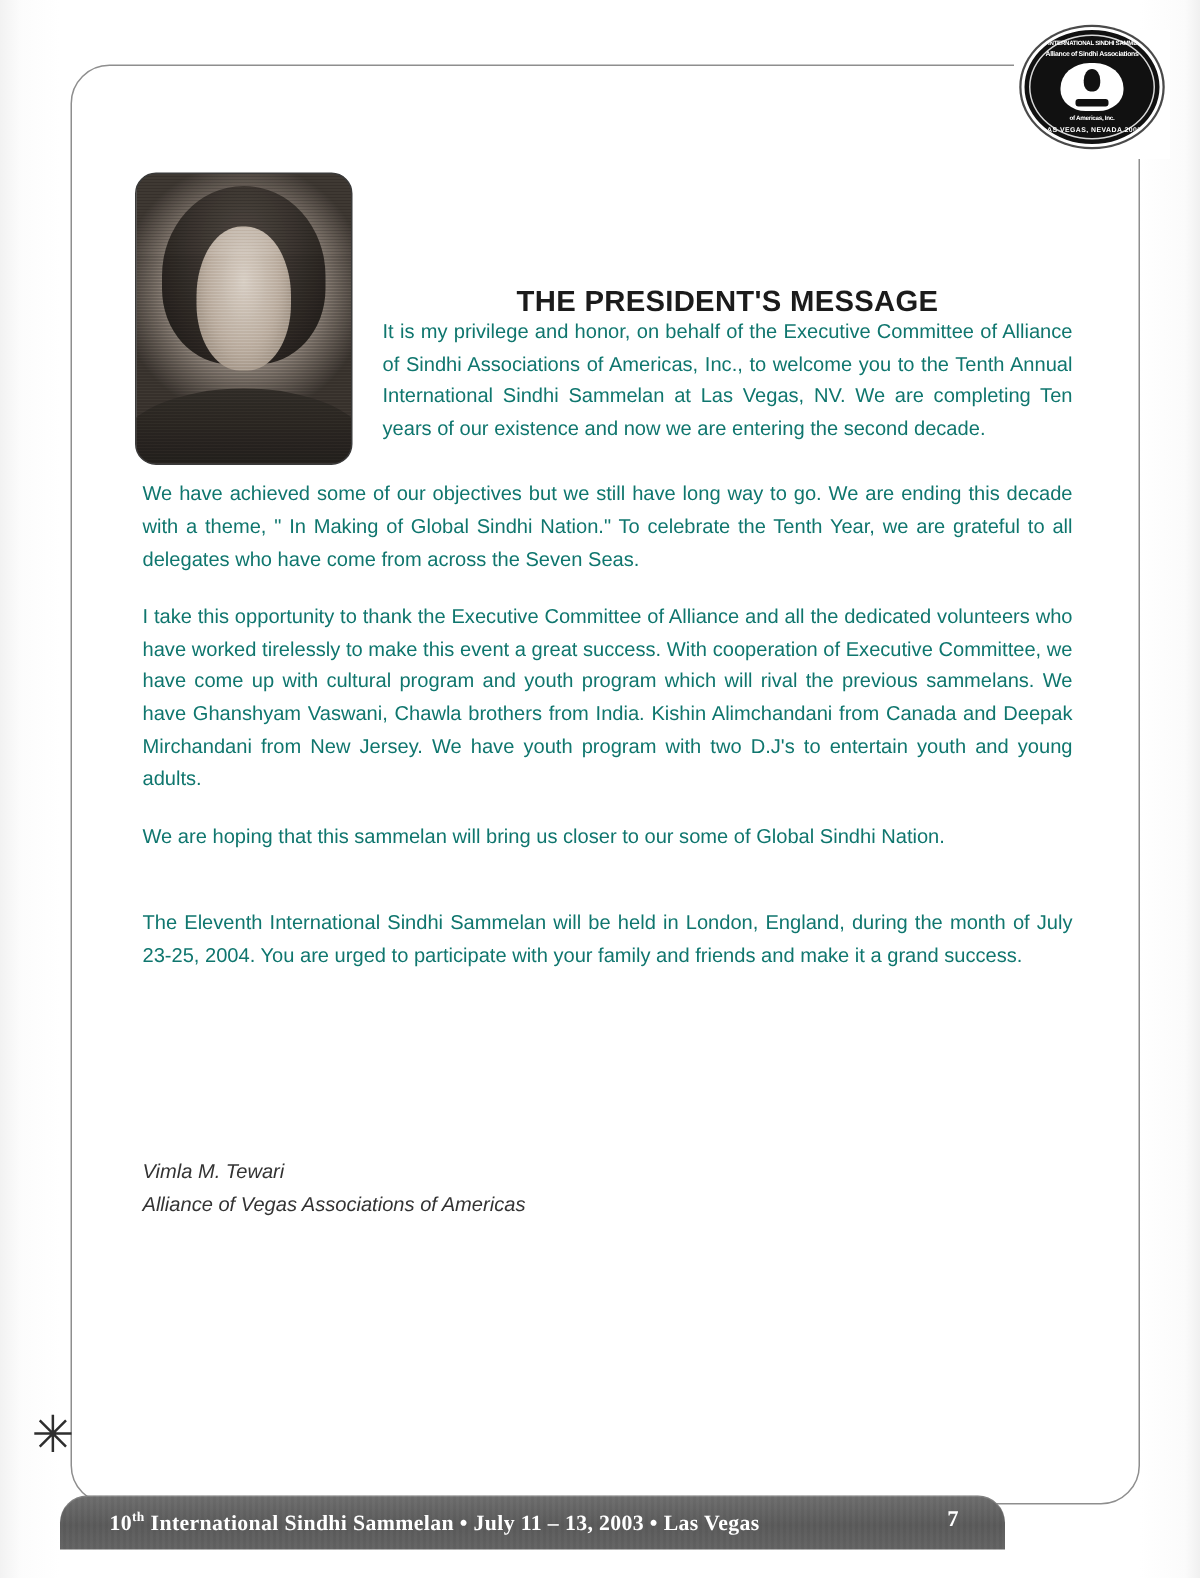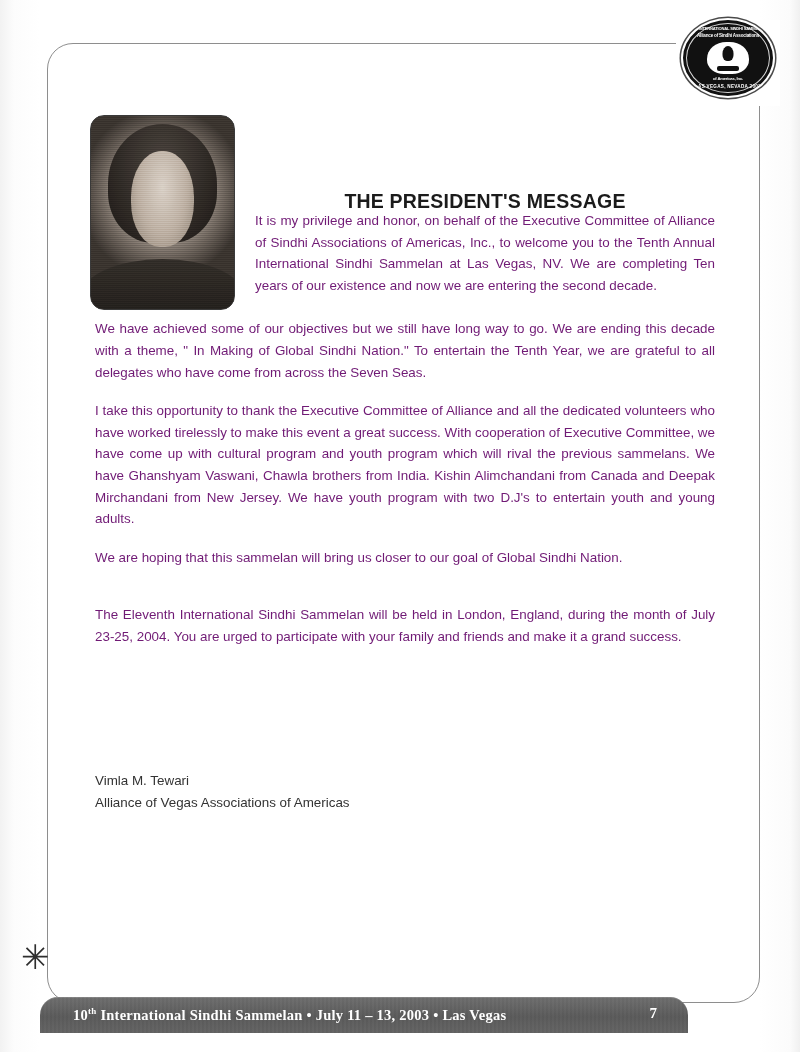--- a/index.html
+++ b/index.html
@@ -171,21 +171,21 @@
     color: #1b1b1b;
     letter-spacing: 0.2px;
     margin-top: 38px;
   }
 
   .body-text {
     position: absolute;
     left: 95px;
     top: 210px;
     width: 620px;
-    color: #701a75;
+    color: #0f766e;
     font-size: 13.4px;
     line-height: 21.6px;
     text-align: justify;
   }
   .body-text p {
     margin: 0 0 17px 0;
   }
   
   .body-text p.beside-photo {
     margin-left: 160px;
@@ -198,21 +198,21 @@
   }
 
   .signature {
     position: absolute;
     left: 95px;
     top: 770px;
     color: #333333;
     font-size: 13.4px;
     line-height: 21.6px;
   }
-  .signature div { white-space: nowrap; }
+  .signature div { white-space: nowrap; font-style: italic; }
 
   
   .asterisk-mark {
     position: absolute;
     left: 21px;
     top: 938px;
     width: 28px;
     height: 40px;
     color: #2e2e2e;
     font-size: 34px;
@@ -224,21 +224,20 @@
   
   .footer-bar {
     position: absolute;
     left: 40px;
     top: 997px;
     width: 630px;
     height: 36px;
     border-radius: 18px 18px 0 0;
     background: linear-gradient(#6e6e6e, #5a5a5a 55%, #636363);
     box-shadow: inset 0 1px 0 rgba(255,255,255,0.14);
-    padding-left: 18px;
   }
   .footer-bar::after {
     content: "";
     position: absolute;
     inset: 0;
     border-radius: 18px 18px 0 0;
     opacity: 0.35;
     background:
       repeating-linear-gradient(90deg, rgba(255,255,255,0.05) 0 2px, rgba(0,0,0,0.05) 2px 4px);
     pointer-events: none;
@@ -289,23 +288,23 @@
   <div class="hair"></div>
   <div class="face"></div>
   <div class="shoulders"></div>
   <div class="grain"></div>
 </div>
 
 <div class="doc-title">THE PRESIDENT'S MESSAGE</div>
 
 <div class="body-text">
   <p class="beside-photo">It is my privilege and honor, on behalf of the Executive Committee of Alliance of Sindhi Associations of Americas, Inc., to welcome you to the Tenth Annual International Sindhi Sammelan at Las Vegas, NV.  We are completing Ten years of our existence and now we are entering the second decade.</p>
-  <p>We have achieved some of our objectives but we still have long way to go.  We are ending this decade with a theme, " In Making of Global Sindhi Nation."  To entertain the Tenth Year, we are grateful to all delegates who have come from across the Seven Seas.</p>
+  <p>We have achieved some of our objectives but we still have long way to go.  We are ending this decade with a theme, " In Making of Global Sindhi Nation."  To celebrate the Tenth Year, we are grateful to all delegates who have come from across the Seven Seas.</p>
   <p>I take this opportunity to thank the Executive Committee of Alliance and all the dedicated volunteers who have worked tirelessly to make this event a great success. With cooperation of Executive Committee, we have come up with cultural program and youth program which will rival the previous sammelans. We have Ghanshyam Vaswani, Chawla brothers from India. Kishin Alimchandani from Canada and Deepak Mirchandani from New Jersey. We have youth program with two D.J's to entertain youth and young adults.</p>
-  <p>We are hoping that this sammelan will bring us closer to our goal of Global Sindhi Nation.</p>
+  <p>We are hoping that this sammelan will bring us closer to our some of Global Sindhi Nation.</p>
   <p class="last-of-body">The Eleventh International Sindhi Sammelan will be held in London, England, during the month of July 23-25, 2004.  You are urged to participate  with your family and friends and make it a grand success.</p>
 </div>
 
 <div class="signature">
   <div>Vimla M. Tewari</div>
   <div>Alliance of Vegas Associations of Americas</div>
 </div>
 
 <div class="asterisk-mark">✳</div>
 

